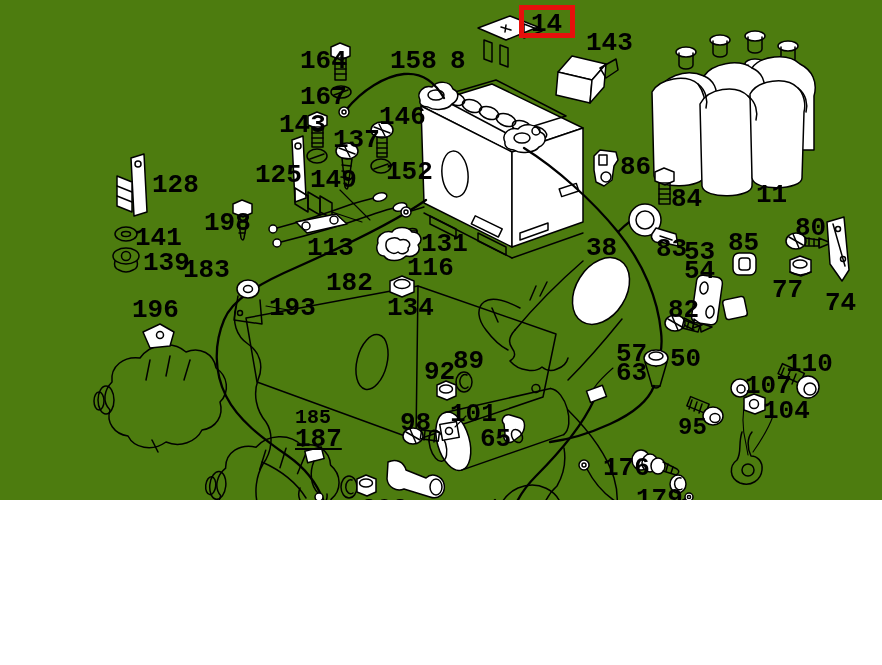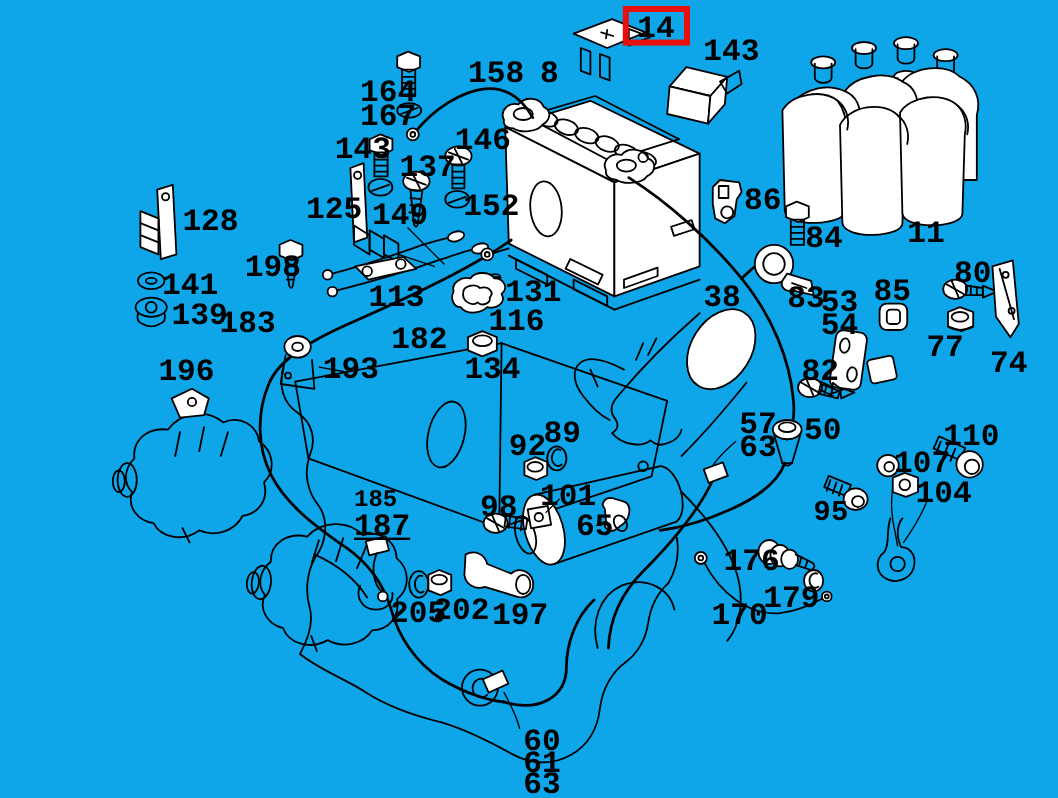--- a/index.html
+++ b/index.html
@@ -1,19 +1,19 @@
 <!DOCTYPE html>
 <html><head>
 <meta charset="utf-8">
 <style>
   html,body{margin:0;padding:0;background:#fff;}
   .stage{
     position:relative;
-    width:882px;height:665px;
-    background:#0ea5e9;
+    width:882px;height:500px;
+    background:#4d7c0f;
     overflow:hidden;
     font-family:"Liberation Mono","DejaVu Sans Mono",monospace;
   }
   .stage svg{position:absolute;left:0;top:0;}
   svg .ln{fill:none;stroke:#000;stroke-width:1.5;stroke-linecap:round;stroke-linejoin:round;}
   svg .fw{fill:#fff;stroke:#000;stroke-width:1.5;stroke-linecap:round;stroke-linejoin:round;}
   svg .wire{fill:none;stroke:#000;stroke-width:2.3;stroke-linecap:round;stroke-linejoin:round;}
   svg .thin{fill:none;stroke:#000;stroke-width:1.1;stroke-linecap:round;stroke-linejoin:round;}
   .labels-layer{position:absolute;left:0;top:0;width:100%;height:100%;pointer-events:none;}
   .part-label{
@@ -519,21 +519,21 @@
     <path class="thin" d="M340,190 C352,202 362,212 370,220"></path>
   </g>
 
 </svg>
 
 <div class="labels-layer">
       <div class="part-label" style="left: 531px; top: 11px; font-size: 26px;">14</div>
       <div class="part-label" style="left: 586px; top: 30px; font-size: 26px;">143</div>
       <div class="part-label" style="left: 450px; top: 48px; font-size: 26px;">8</div>
       <div class="part-label" style="left: 390px; top: 48px; font-size: 26px;">158</div>
-      <div class="part-label" style="left: 300px; top: 48px; font-size: 26px; margin-top: 16px;">164</div>
+      <div class="part-label" style="left: 300px; top: 48px; font-size: 26px;">164</div>
       <div class="part-label" style="left: 300px; top: 84px; font-size: 26px;">167</div>
       <div class="part-label" style="left: 279px; top: 112px; font-size: 26px;">143</div>
       <div class="part-label" style="left: 379px; top: 104px; font-size: 26px;">146</div>
       <div class="part-label" style="left: 333px; top: 127px; font-size: 26px;">137</div>
       <div class="part-label" style="left: 255px; top: 162px; font-size: 26px;">125</div>
       <div class="part-label" style="left: 310px; top: 167px; font-size: 26px;">149</div>
       <div class="part-label" style="left: 386px; top: 159px; font-size: 26px;">152</div>
       <div class="part-label" style="left: 152px; top: 172px; font-size: 26px;">128</div>
       <div class="part-label" style="left: 135px; top: 225px; font-size: 26px;">141</div>
       <div class="part-label" style="left: 143px; top: 250px; font-size: 26px;">139</div>

